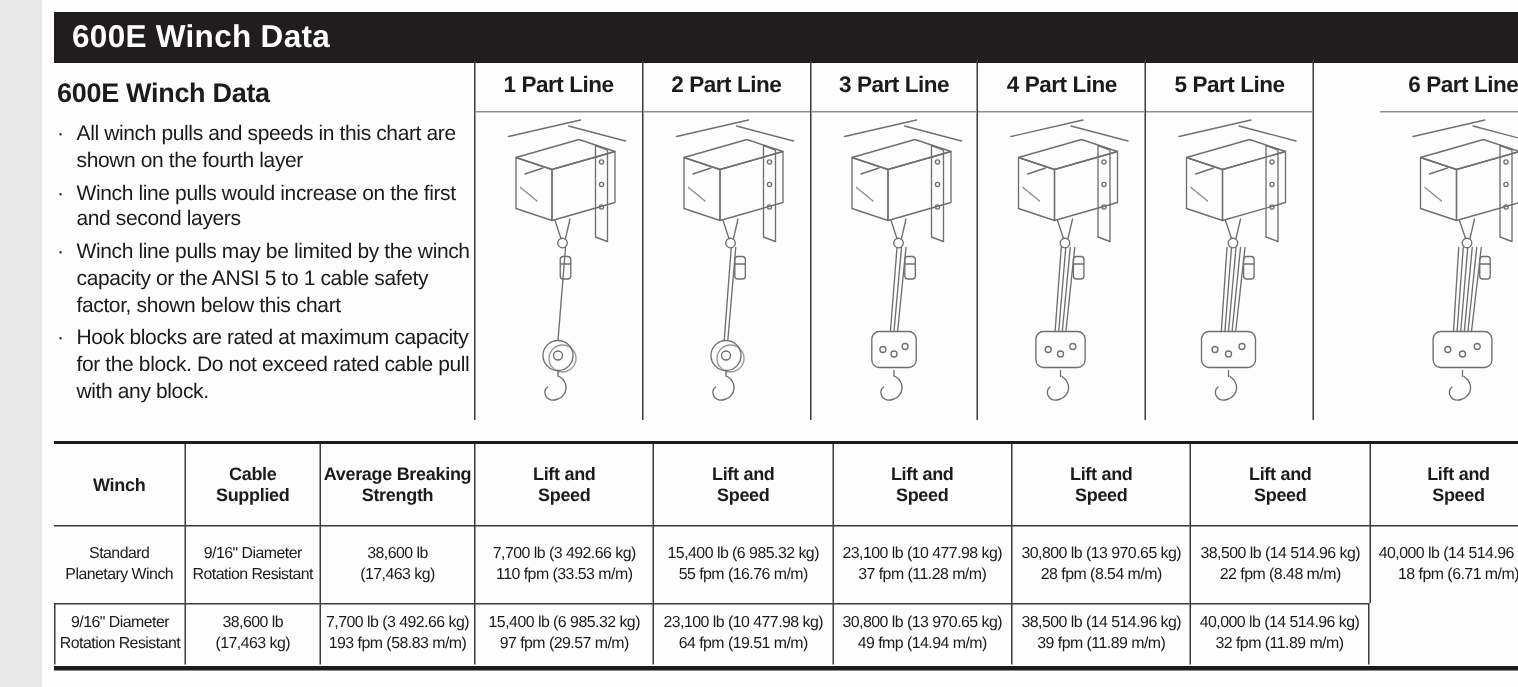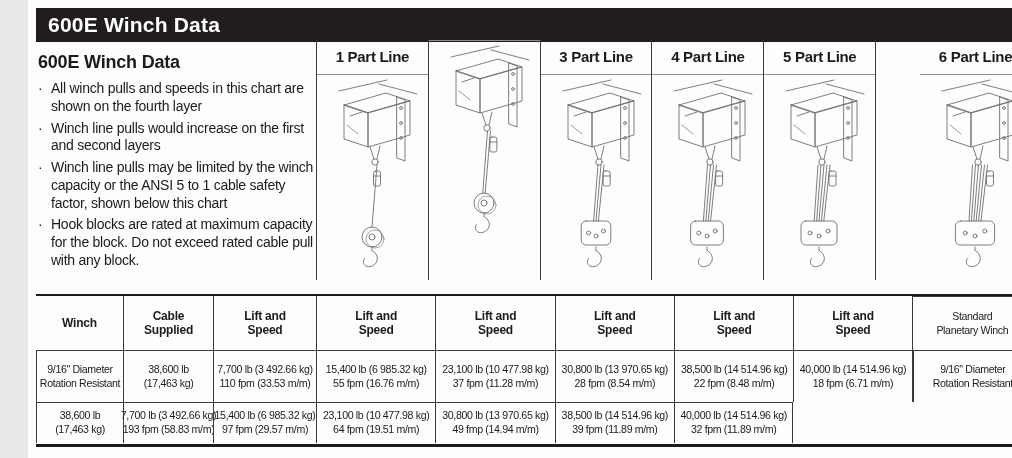--- a/index.html
+++ b/index.html
@@ -89,20 +89,21 @@
             <path d="M56.5,101 L63.5,101"></path>
             <circle cx="55" cy="162" r="10"></circle>
             <circle cx="58" cy="164" r="9" opacity="0.7"></circle>
             <circle cx="55" cy="162" r="3"></circle>
             <path d="M55,172 L55,176"></path>
             <path d="M56,176 C62,180 62,188 55,191 C47,194 44,186 48,183"></path>
           </svg>
         </div>
     </div>
     <div class="col">
+      <div class="col-head">2 Part Line</div>
       <div class="col-art">
           <svg width="119" height="205" viewBox="0 0 119 205" fill="none" stroke="#6f6f6f" stroke-width="0.9" stroke-linejoin="round" stroke-linecap="round">
             <path d="M22,16 L70,5"></path>
             <path d="M62,9 L100,19"></path>
             <path d="M27,30 L69,18 L93,26 L51,38 Z"></path>
             <path d="M27,30 L27,64 L51,72 L51,38 Z"></path>
             <path d="M51,38 L51,72 L93,60 L93,26 Z"></path>
             <path d="M33,41 L45,37"></path>
             <path d="M30,50 L41,59" opacity="0.8"></path>
             <path d="M80,22 L88,25 L88,86 L80,83 Z"></path>
@@ -258,20 +259,24 @@
   <div class="dtable">
 
     <div class="tc th first">
         <div>Winch</div>
       </div>
     <div class="tc th">
         <div>Cable</div>
         <div>Supplied</div>
       </div>
     <div class="tc th">
+        <div>Average Breaking</div>
+        <div>Strength</div>
+      </div>
+    <div class="tc th">
         <div>Lift and</div>
         <div>Speed</div>
       </div>
     <div class="tc th">
         <div>Lift and</div>
         <div>Speed</div>
       </div>
     <div class="tc th">
         <div>Lift and</div>
         <div>Speed</div>

